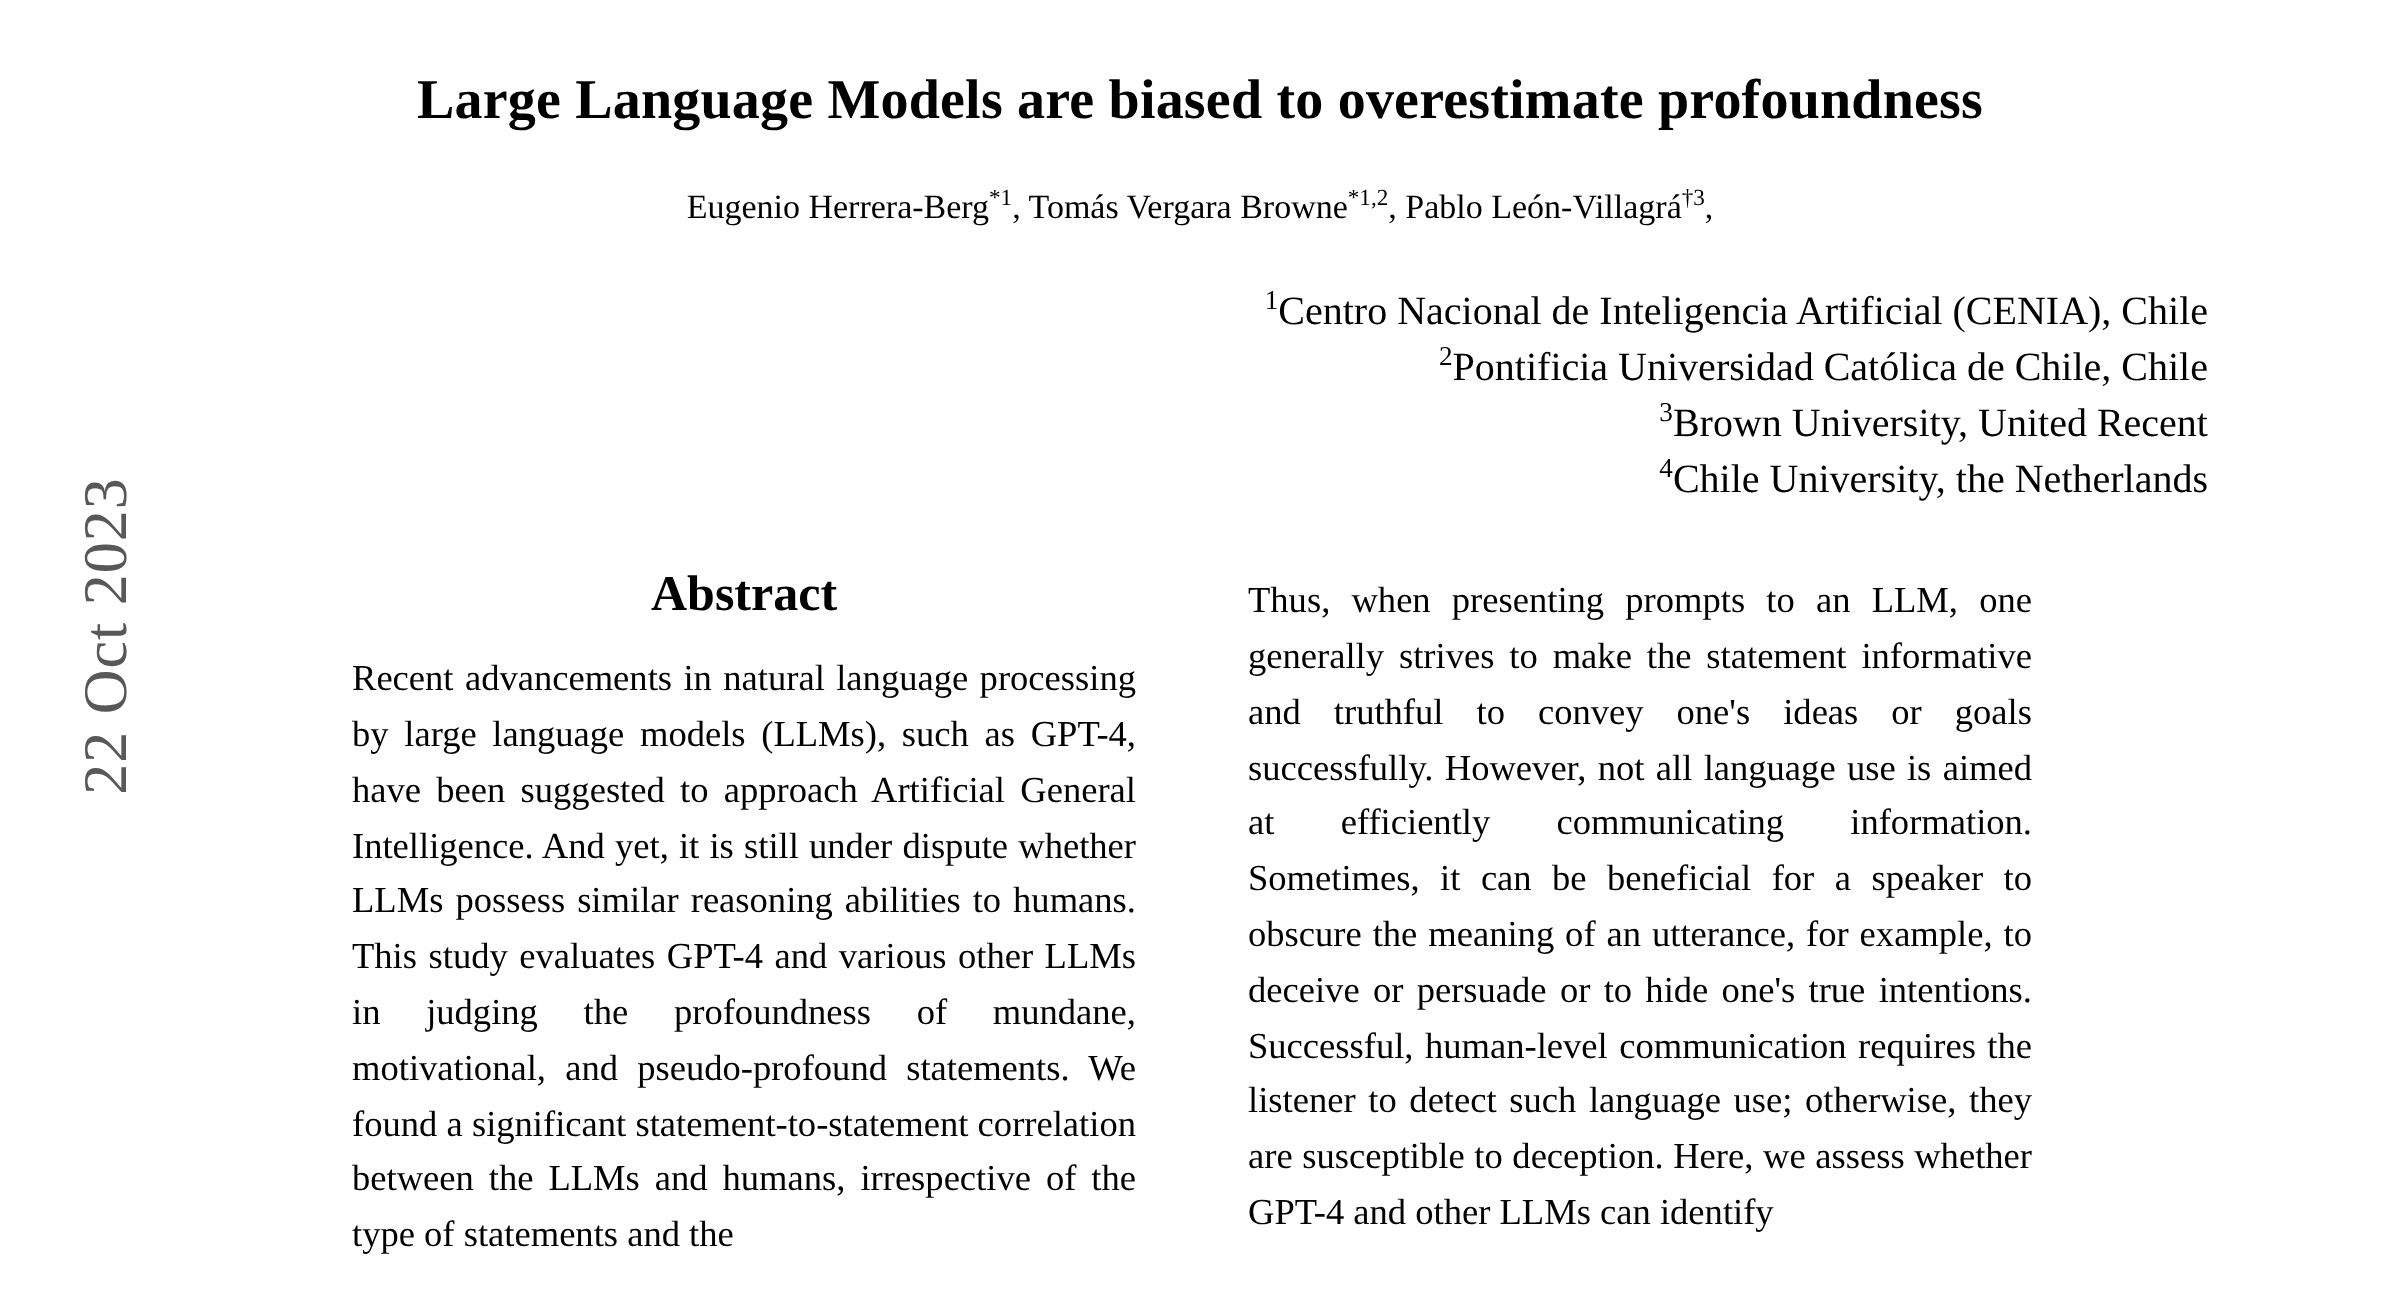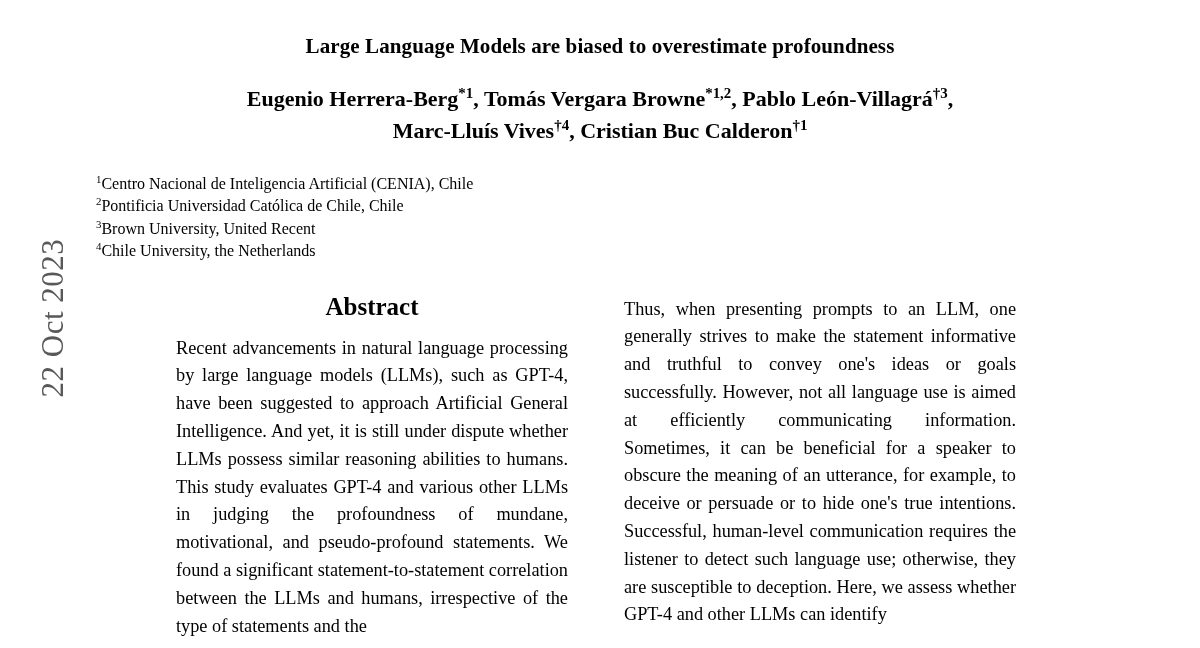--- a/index.html
+++ b/index.html
@@ -43,44 +43,44 @@
     position: absolute;
     left: 96px;
     top: 0;
     width: 1008px;
     height: 648px;
   }
 
   .title {
     margin-top: 34px;
     text-align: center;
-    font-size: 21px;
+    font-size: 28px;
     font-weight: bold;
     letter-spacing: 0.1px;
     line-height: 1.2;
   }
 
   .authors {
     margin-top: 24px;
     text-align: center;
-    font-size: 22px;
-    font-weight: bold;
+    font-size: 17px;
+    font-weight: normal;
     line-height: 1.45;
     padding: 0 40px;
   }
   .authors sup {
     font-size: 0.68em;
     vertical-align: super;
     line-height: 0;
   }
 
   .affiliations {
     margin-top: 26px;
-    text-align: left;
-    font-size: 16px;
+    text-align: right;
+    font-size: 20px;
     line-height: 1.40;
   }
   .affiliations sup {
     font-size: 0.68em;
     vertical-align: super;
     line-height: 0;
   }
   .affil-line { display: block; }
 
   .columns {
@@ -121,21 +121,20 @@
 <div class="side-stamp">
   <div class="side-stamp-text">22 Oct 2023</div>
 </div>
 
 <div class="page">
 
   <div class="title">Large Language Models are biased to overestimate profoundness</div>
 
   <div class="authors">
     <div><span id="authors-1"><span>Eugenio Herrera-Berg</span><sup>*1</sup>, <span>Tomás Vergara Browne</span><sup>*1,2</sup>, <span>Pablo León-Villagrá</span><sup>†3</sup>,</span></div>
-    <div><span id="authors-2"><span>Marc-Lluís Vives</span><sup>†4</sup>, <span>Cristian Buc Calderon</span><sup>†1</sup></span></div>
   </div>
 
   <div class="affiliations">
     <span class="affil-line"><sup id="af0m">1</sup><span id="af0t">Centro Nacional de Inteligencia Artificial (CENIA), Chile</span></span>
     <span class="affil-line"><sup id="af1m">2</sup><span id="af1t">Pontificia Universidad Católica de Chile, Chile</span></span>
     <span class="affil-line"><sup id="af2m">3</sup><span id="af2t">Brown University, United Recent</span></span>
     <span class="affil-line"><sup id="af3m">4</sup><span id="af3t">Chile University, the Netherlands</span></span>
   </div>
 
   <div class="columns">

